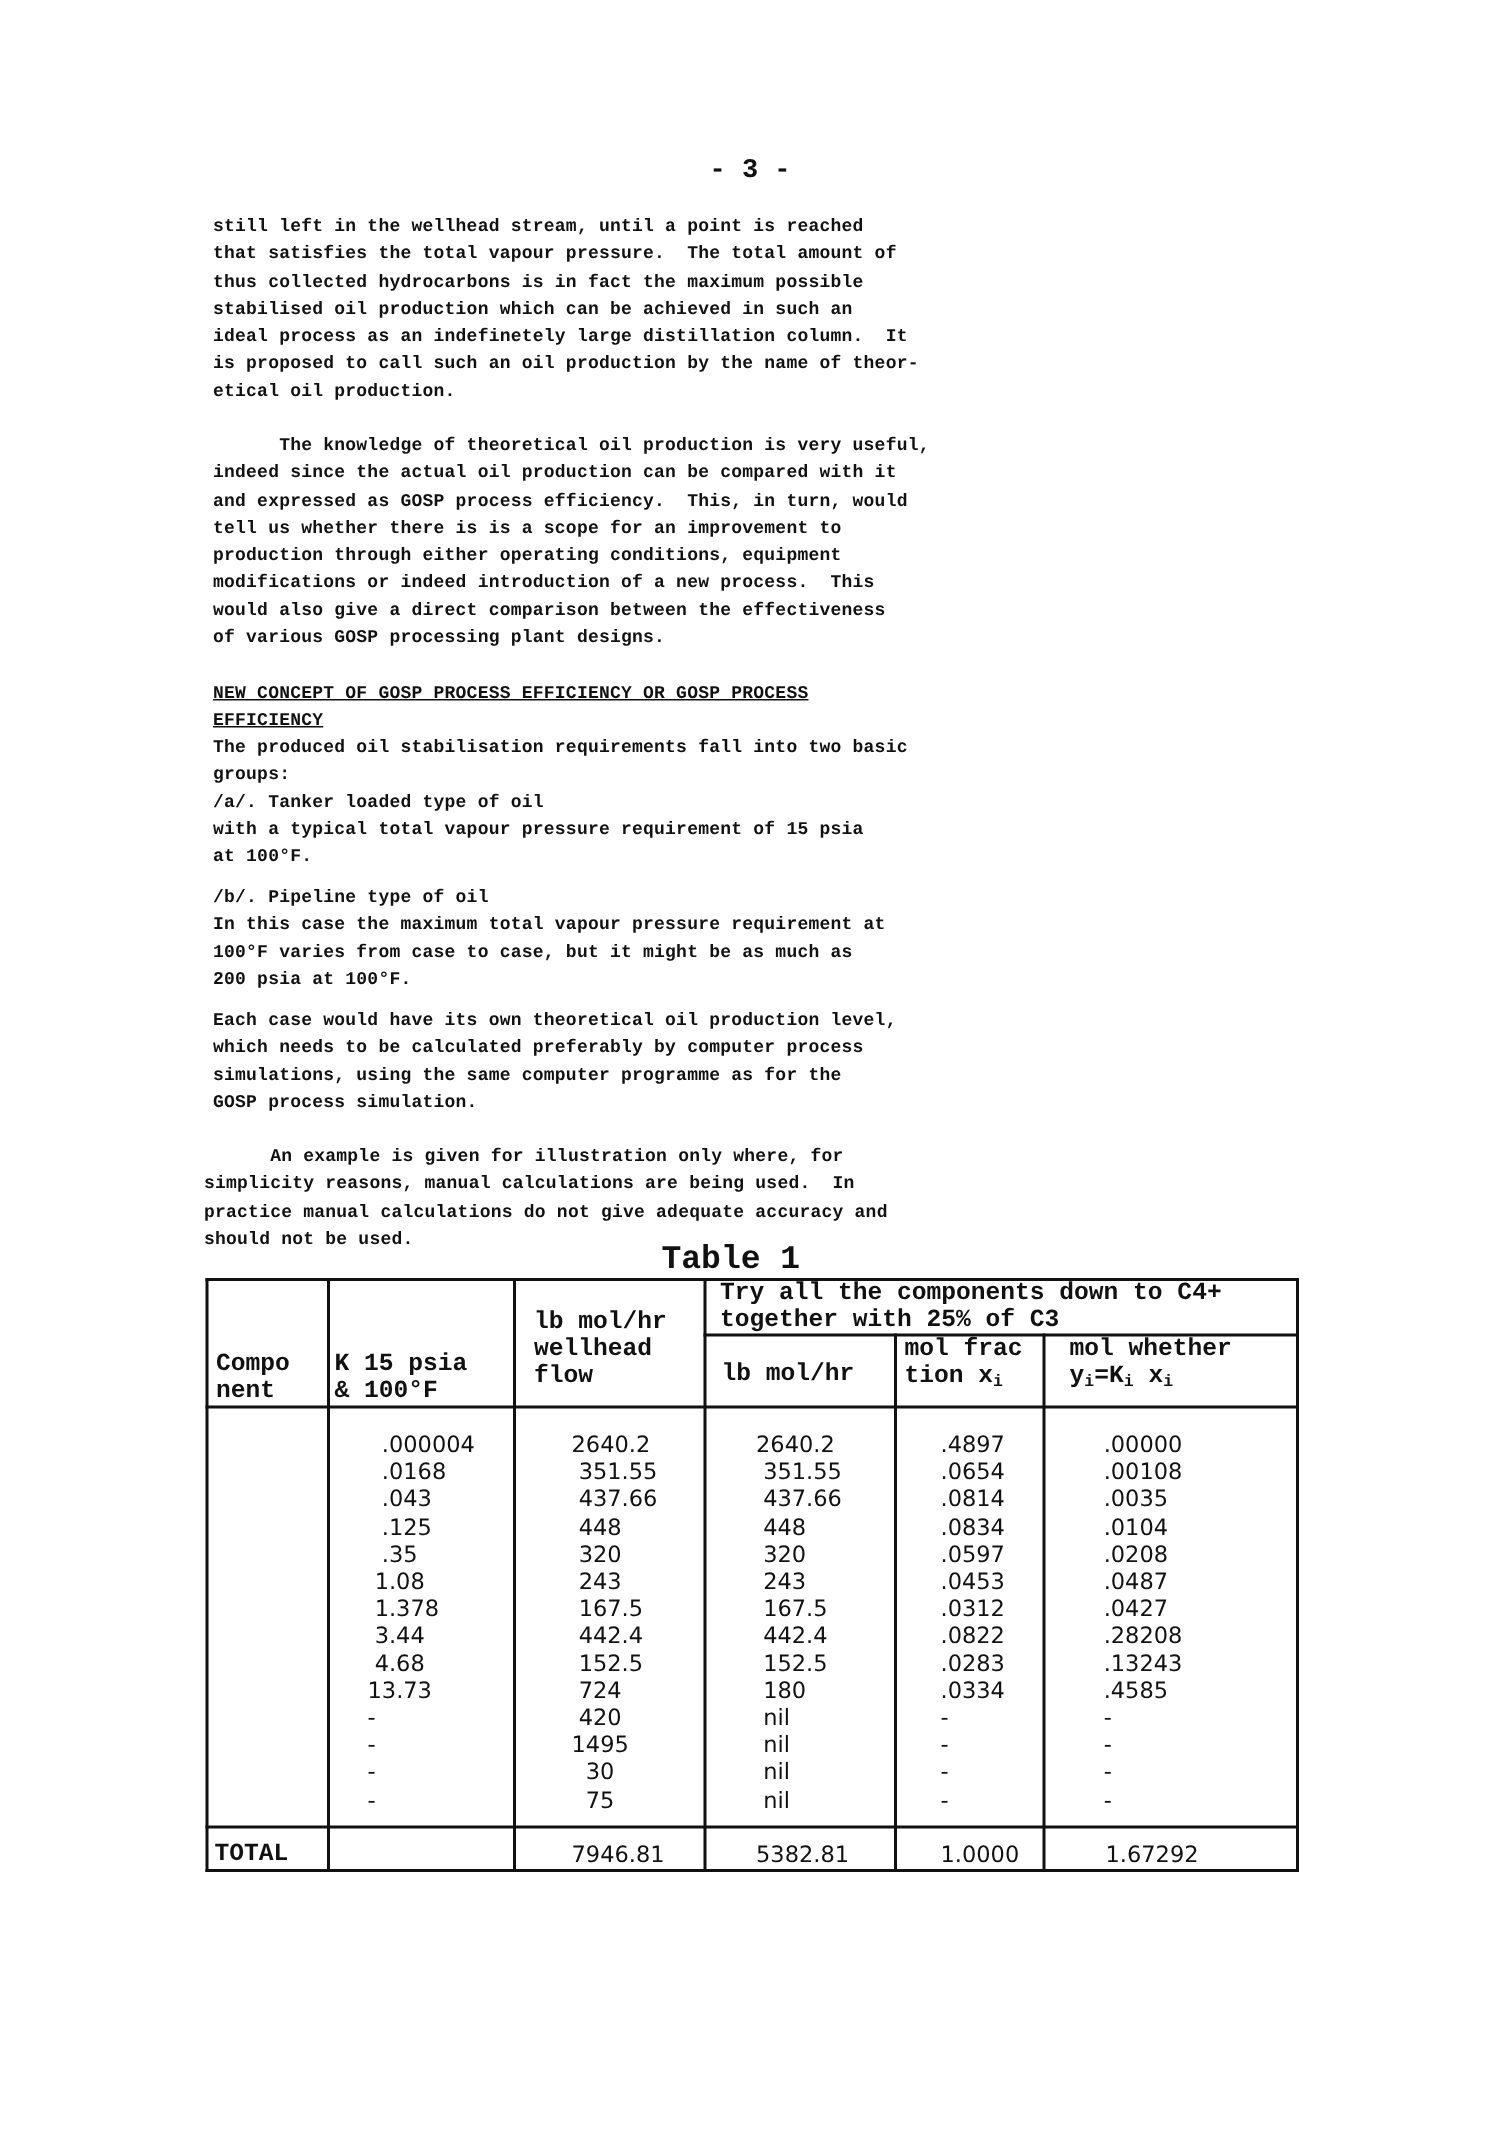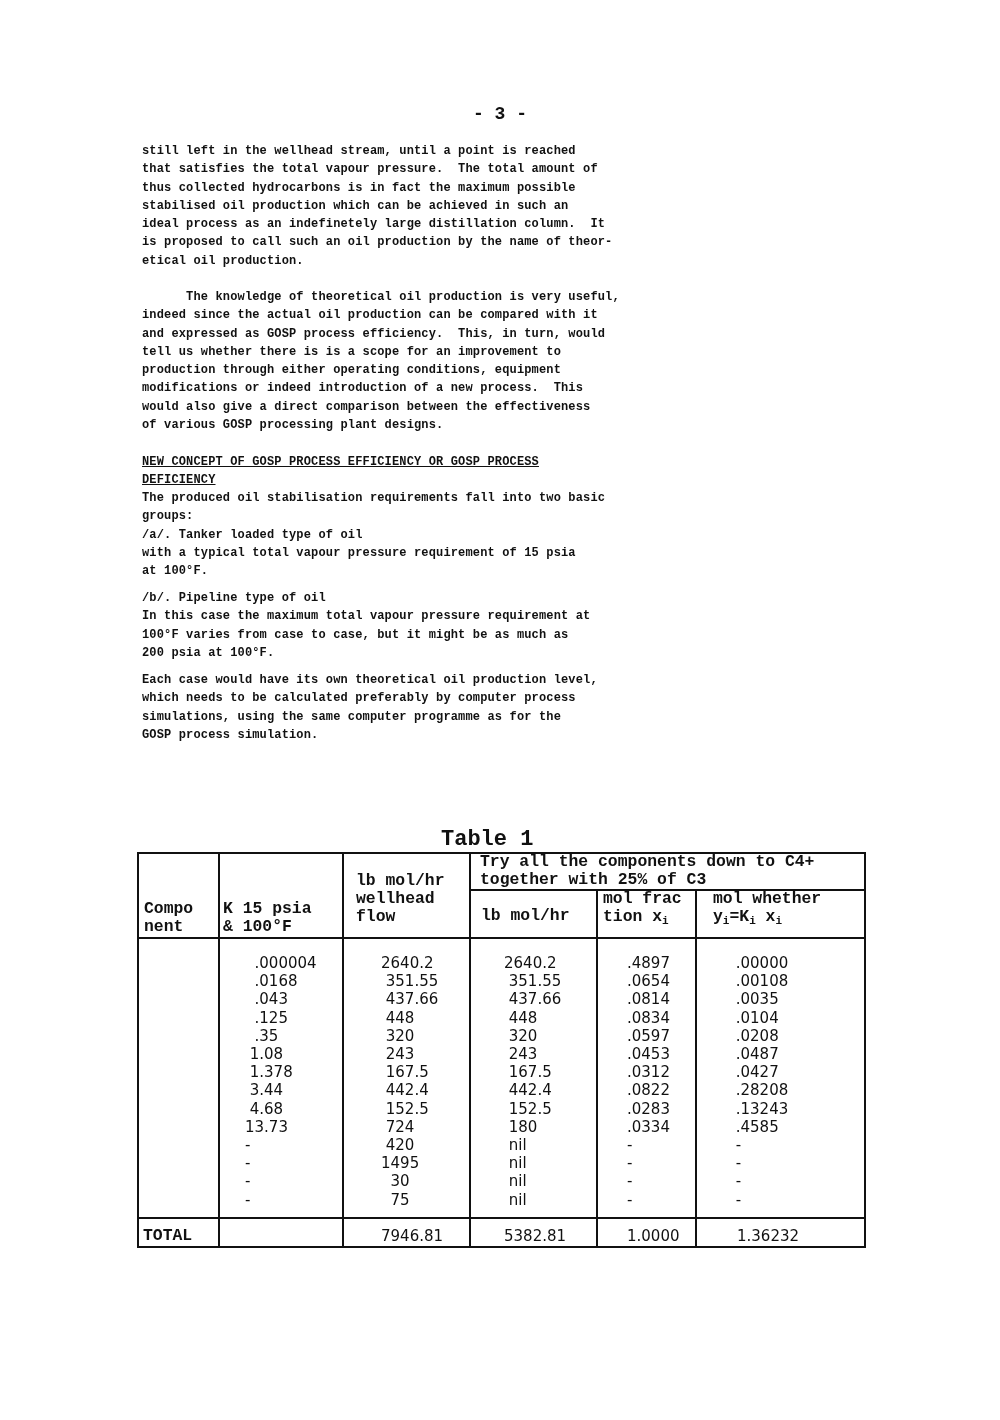--- a/index.html
+++ b/index.html
@@ -36,38 +36,42 @@
   <pre class="blk mono" style="top:288px;">      The knowledge of theoretical oil production is very useful,
 indeed since the actual oil production can be compared with it
 and expressed as GOSP process efficiency.  This, in turn, would
 tell us whether there is is a scope for an improvement to
 production through either operating conditions, equipment
 modifications or indeed introduction of a new process.  This
 would also give a direct comparison between the effectiveness
 of various GOSP processing plant designs.</pre>
 
   <pre class="blk mono ul" style="top:453px;">NEW CONCEPT OF GOSP PROCESS EFFICIENCY OR GOSP PROCESS</pre>
-  <pre class="blk mono ul" style="top:471px;">DEFICIENCY</pre>
+  <pre class="blk mono ul" style="top:471px;">EFFICIENCY</pre>
 
   <pre class="blk mono" style="top:489px;">The produced oil stabilisation requirements fall into two basic
 groups:
 /a/. Tanker loaded type of oil
 with a typical total vapour pressure requirement of 15 psia
 at 100°F.</pre>
 
   <pre class="blk mono" style="top:589px;">/b/. Pipeline type of oil
 In this case the maximum total vapour pressure requirement at
 100°F varies from case to case, but it might be as much as
 200 psia at 100°F.</pre>
 
   <pre class="blk mono" style="top:671px;">Each case would have its own theoretical oil production level,
 which needs to be calculated preferably by computer process
 simulations, using the same computer programme as for the
 GOSP process simulation.</pre>
 
+  <pre class="blk mono" style="top:762px; left:136px;">      An example is given for illustration only where, for
+simplicity reasons, manual calculations are being used.  In
+practice manual calculations do not give adequate accuracy and
+should not be used.</pre>
 
   <div class="caption">Table 1</div>
 
   <div class="tbl">
 
     <div class="ln" style="left:0; top:0; width:729px; height:2px;"></div>
     <div class="ln" style="left:0; top:394px; width:729px; height:2px;"></div>
     <div class="ln" style="left:0; top:0; width:2px; height:396px;"></div>
     <div class="ln" style="left:727px; top:0; width:2px; height:396px;"></div>
 
@@ -164,16 +168,16 @@
  .4585
  -
  -
  -
  -</div>
 
     <div class="cell tmono" style="left:6px; top:375px;">TOTAL</div>
     <div class="cell sans" style="left:220px; top:375px;">7946.81</div>
     <div class="cell sans" style="left:343px; top:375px;">5382.81</div>
     <div class="cell sans" style="left:466px; top:375px;">1.0000</div>
-    <div class="cell sans" style="left:576px; top:375px;">1.36232</div>
+    <div class="cell sans" style="left:576px; top:375px;">1.67292</div>
   </div>
 
 </div>
 
 </body></html>

